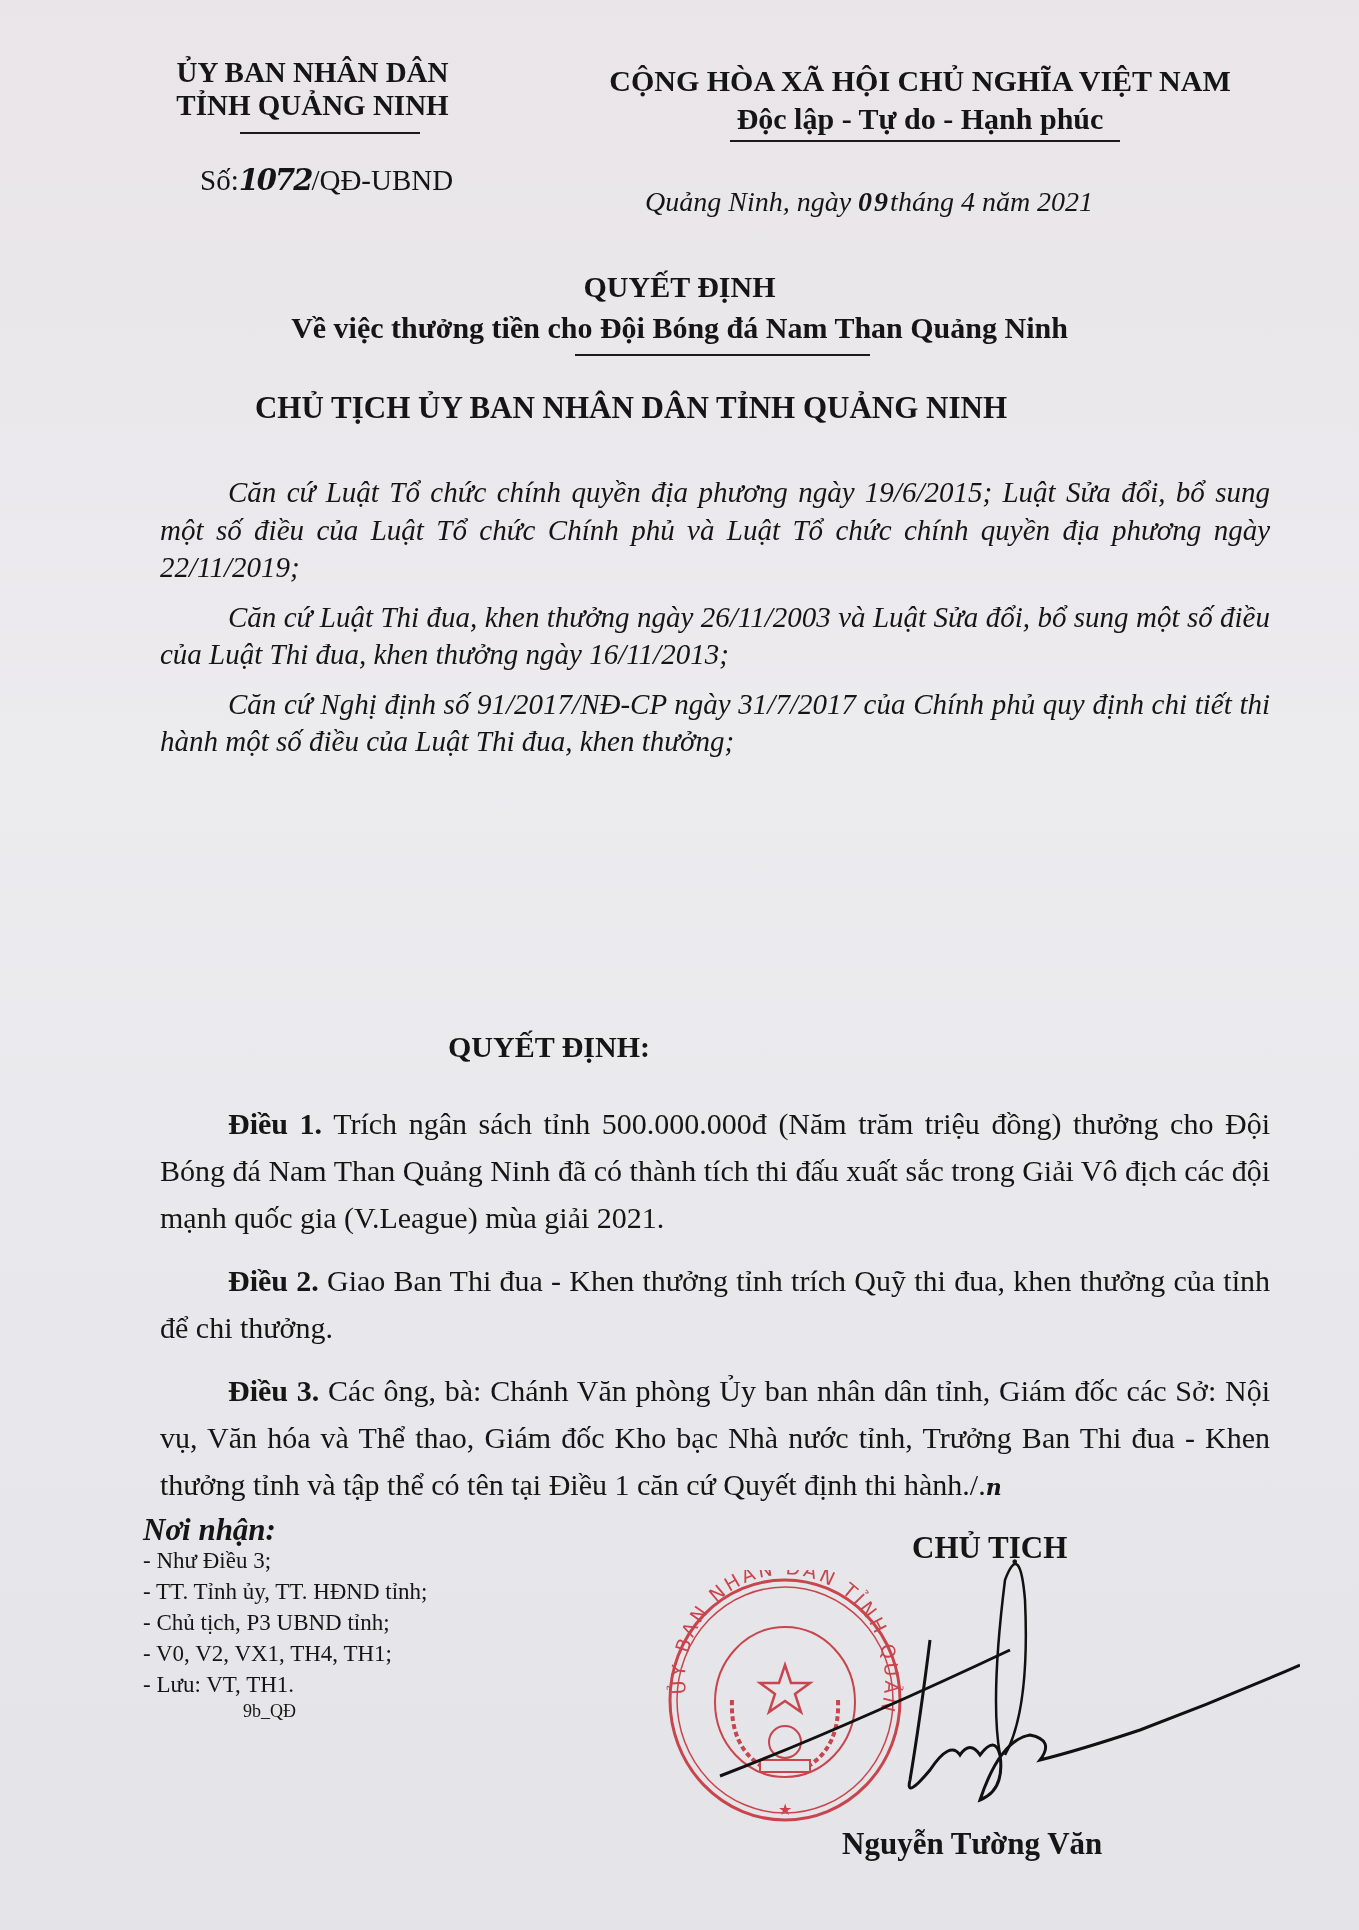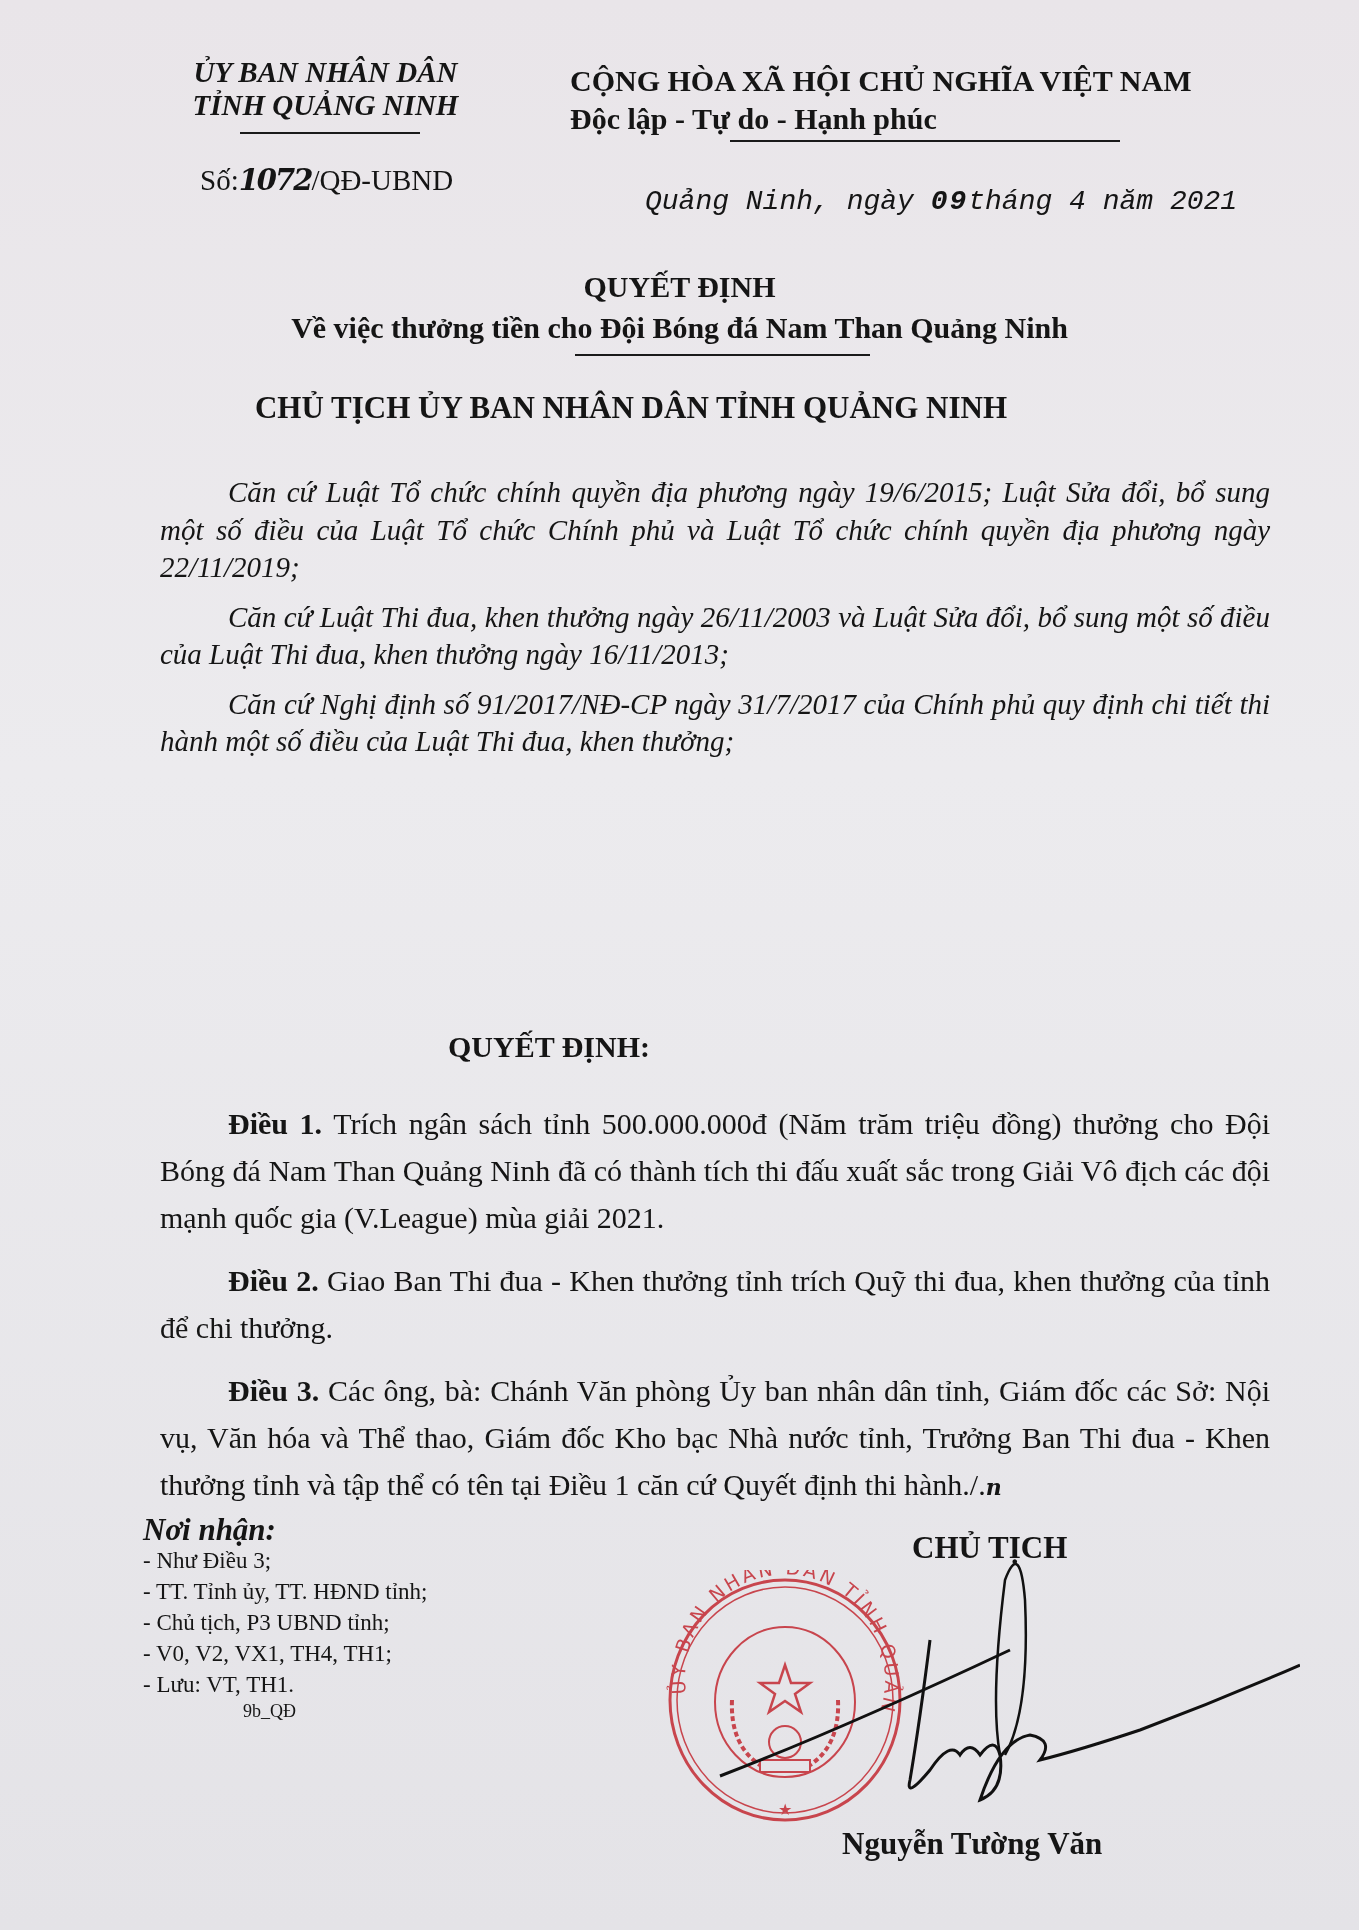--- a/index.html
+++ b/index.html
@@ -6,29 +6,29 @@
   body {
     width: 1359px; height: 1930px; overflow: hidden;
     background: linear-gradient(180deg, #e9e5e9 0%, #ecebee 40%, #e4e3e7 100%);
     font-family: "Liberation Serif", "DejaVu Serif", serif;
     color: #151515;
     position: relative;
   }
   .abs { position: absolute; }
 
   
-  .agency { left: 148px; top: 56px; width: 355px; text-align: center; font-size: 29px; font-weight: bold; line-height: 33px; font-style: italic; }
+  .agency { left: 135px; top: 56px; width: 355px; text-align: center; font-size: 29px; font-weight: bold; line-height: 33px; }
   .agency-rule { left: 240px; top: 132px; width: 180px; height: 2px; background: #1a1a1a; }
   .docnum { left: 200px; top: 163px; font-size: 29px; }
   .docnum .hand { font-family: "DejaVu Serif", serif; font-style: italic; font-weight: bold; letter-spacing: -2px; }
 
   
-  .nation { left: 570px; top: 62px; width: 700px; text-align: left; font-size: 30px; font-weight: bold; line-height: 38px; }
+  .nation { left: 570px; top: 62px; width: 700px; text-align: center; font-size: 30px; font-weight: bold; line-height: 38px; }
   .motto-rule { left: 730px; top: 140px; width: 390px; height: 2px; background: #1a1a1a; }
-  .place-date { left: 645px; top: 186px; font-size: 28px; font-style: italic; font-family: Liberation Mono, monospace; }
+  .place-date { left: 645px; top: 186px; font-size: 28px; font-style: italic; }
   .place-date .hand { font-weight: bold; letter-spacing: 2px; }
 
   
   .title { left: 0; width: 1359px; top: 270px; text-align: center; font-size: 30px; font-weight: bold; }
   .subtitle { left: 0; width: 1359px; top: 311px; text-align: center; font-size: 30px; font-weight: bold; }
   .subtitle-rule { left: 575px; top: 354px; width: 295px; height: 2px; background: #1a1a1a; }
   .authority { left: 0; width: 1262px; top: 390px; text-align: center; font-size: 31px; font-weight: bold; }
 
   
   .body-block { left: 160px; width: 1110px; font-size: 29px; line-height: 37.5px; text-align: justify; }

